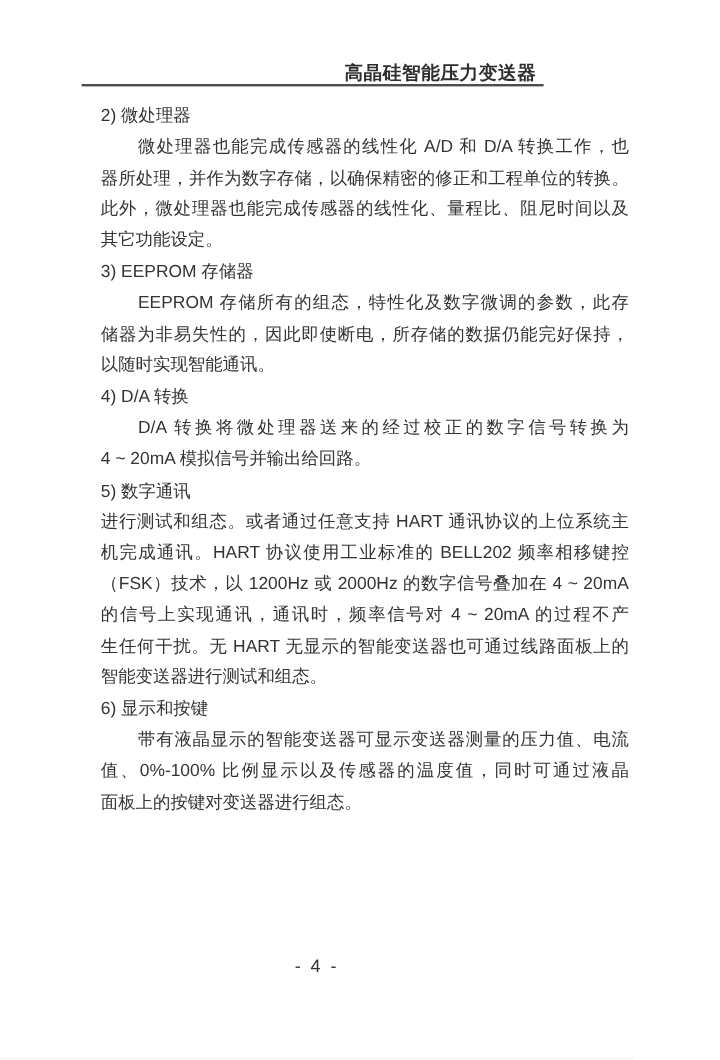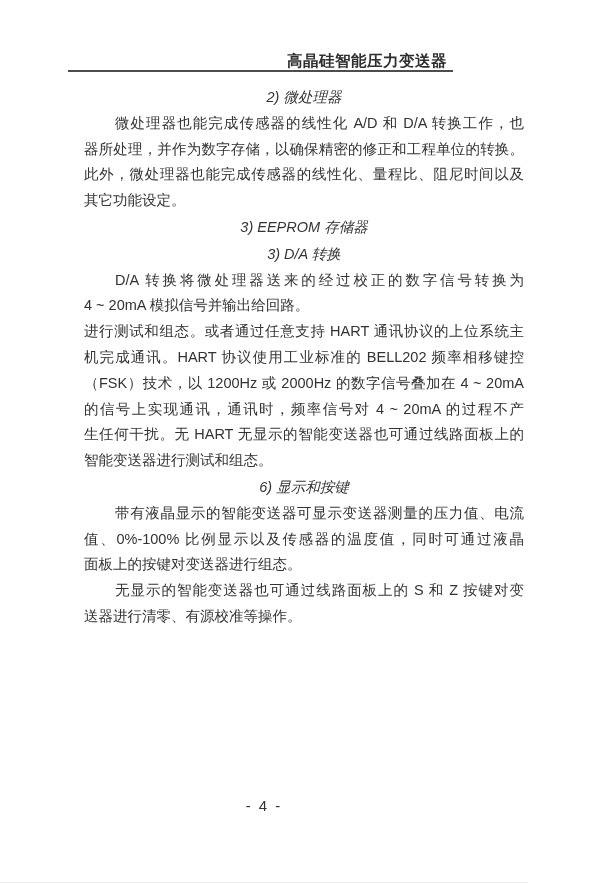--- a/index.html
+++ b/index.html
@@ -36,24 +36,23 @@
   }
   .content {
     position: absolute;
     top: 84px;
     left: 84px;
     width: 440px;
     font-size: 14.5px;
     line-height: 25.8px;
   }
   .section-heading {
-    text-align: center;
+    text-align: left;
     white-space: nowrap;
     margin-top: 1px;
-    font-style: italic;
   }
   .paragraph {
     margin: 0;
   }
   .line {
     text-align: justify;
     text-align-last: justify;
   }
   .line.last {
     text-align: center;
@@ -96,49 +95,51 @@
         <div class="section-heading">2) 微处理器</div>
         <div class="paragraph">
           <div class="line indent">微处理器也能完成传感器的线性化 A/D 和 D/A 转换工作，也</div>
           <div class="line">器所处理，并作为数字存储，以确保精密的修正和工程单位的转换。</div>
           <div class="line">此外，微处理器也能完成传感器的线性化、量程比、阻尼时间以及</div>
           <div class="line last">其它功能设定。</div>
         </div>
       </div>
       <div class="section">
         <div class="section-heading">3) EEPROM 存储器</div>
+        <div class="paragraph">
+          <div class="line indent">EEPROM 存储所有的组态，特性化及数字微调的参数，此存</div>
+          <div class="line">储器为非易失性的，因此即使断电，所存储的数据仍能完好保持，</div>
+          <div class="line last">以随时实现智能通讯。</div>
+        </div>
       </div>
       <div class="section">
-        <div class="section-heading">3) D/A 转换</div>
+        <div class="section-heading">4) D/A 转换</div>
         <div class="paragraph">
           <div class="line indent">D/A 转换将微处理器送来的经过校正的数字信号转换为</div>
           <div class="line last">4 ~ 20mA 模拟信号并输出给回路。</div>
         </div>
       </div>
       <div class="section">
+        <div class="section-heading">5) 数字通讯</div>
         <div class="paragraph">
           <div class="line">进行测试和组态。或者通过任意支持 HART 通讯协议的上位系统主</div>
           <div class="line">机完成通讯。HART 协议使用工业标准的 BELL202 频率相移键控</div>
           <div class="line">（FSK）技术，以 1200Hz 或 2000Hz 的数字信号叠加在 4 ~ 20mA</div>
           <div class="line">的信号上实现通讯，通讯时，频率信号对 4 ~ 20mA 的过程不产</div>
           <div class="line">生任何干扰。无 HART 无显示的智能变送器也可通过线路面板上的</div>
           <div class="line last">智能变送器进行测试和组态。</div>
         </div>
       </div>
       <div class="section">
         <div class="section-heading">6) 显示和按键</div>
         <div class="paragraph">
           <div class="line indent">带有液晶显示的智能变送器可显示变送器测量的压力值、电流</div>
           <div class="line">值、0%-100% 比例显示以及传感器的温度值，同时可通过液晶</div>
           <div class="line last">面板上的按键对变送器进行组态。</div>
         </div>
-        <div class="paragraph">
-          <div class="line indent">无显示的智能变送器也可通过线路面板上的 S 和 Z 按键对变</div>
-          <div class="line last">送器进行清零、有源校准等操作。</div>
-        </div>
       </div>
     </div>
 
   <div class="footer">
     <span>- 4 -</span>
   </div>
 
   <div class="bottom-edge"></div>
 
 </div>

